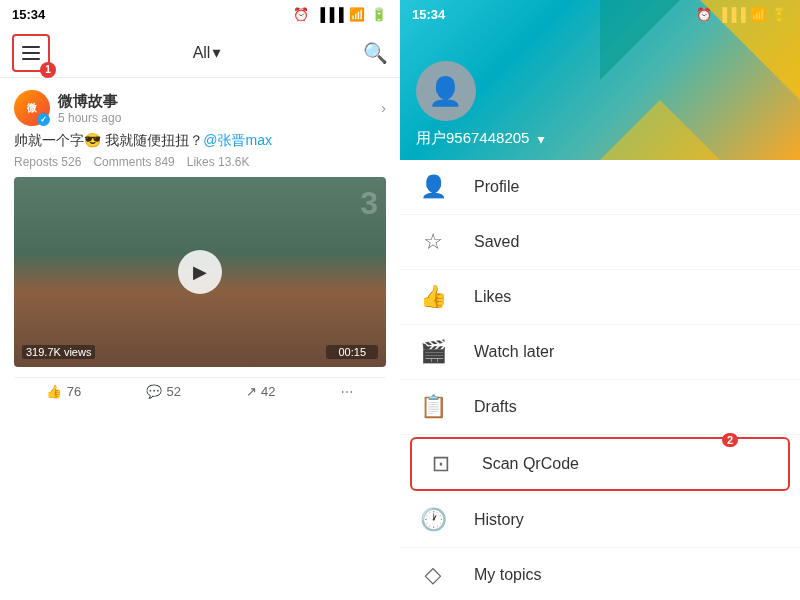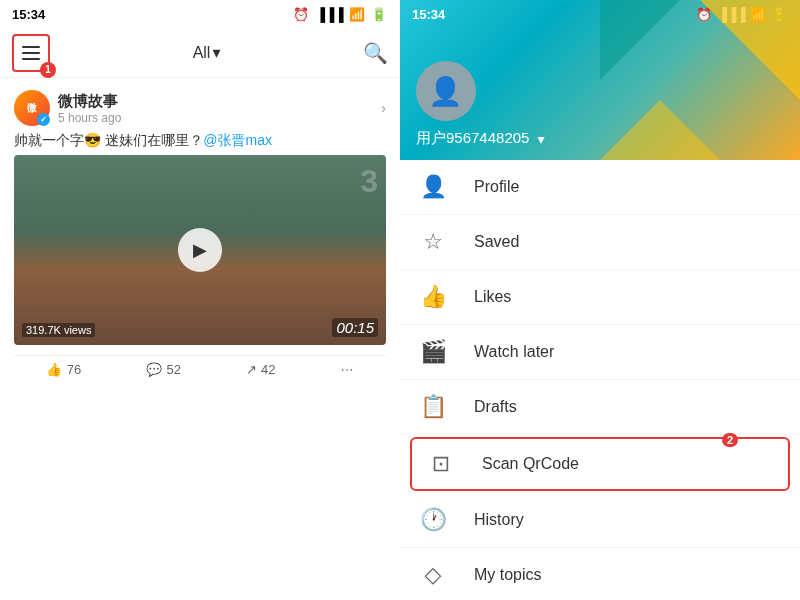--- a/index.html
+++ b/index.html
@@ -122,21 +122,21 @@
       border-radius: 50%;
       display: flex; align-items: center; justify-content: center;
       font-size: 18px; color: #333;
     }
     .video-overlay-left {
       position: absolute; bottom: 8px; left: 8px;
       font-size: 11px; color: #fff; background: rgba(0,0,0,0.4); padding: 1px 4px; border-radius: 2px;
     }
     .video-overlay-right {
       position: absolute; bottom: 8px; right: 8px;
-      font-size: 15px; color: #fff; background: rgba(0,0,0,0.4); padding: 1px 4px; border-radius: 3px; font-style: italic;
+      font-size: 11px; color: #fff; background: rgba(0,0,0,0.4); padding: 1px 12px; border-radius: 3px;
     }
     .number-overlay {
       position: absolute; top: 8px; right: 8px;
       font-size: 32px; font-weight: 900; color: rgba(255,255,255,0.25);
     }
 
     .action-row {
       display: flex; justify-content: space-around; align-items: center;
       padding: 6px 0 10px;
       border-top: 1px solid #f0f0f0;
@@ -273,23 +273,28 @@
         </div>
         <div>
           <div class="author-name">微博故事</div>
           <div class="post-time">5 hours ago</div>
         </div>
       </div>
       <span class="chevron-down">›</span>
     </div>
 
     <div class="post-text">
-      <span>帅就一个字😎 迷妹们在哪里？</span><span class="at-link">@张晋max</span>
-    </div>
-
+      <span>帅就一个字😎 我就随便扭扭？</span><span class="at-link">@张晋max</span>
+    </div>
+
+    <div class="stats-row">
+      <span>Reposts 526</span>
+      <span>Comments 849</span>
+      <span>Likes 13.6K</span>
+    </div>
 
     <div class="video-thumb">
       <div class="video-bg">
         <div class="play-btn">▶</div>
       </div>
       <div class="number-overlay">3</div>
       <div class="video-overlay-left">319.7K views</div>
       <div class="video-overlay-right">00:15</div>
     </div>
 

